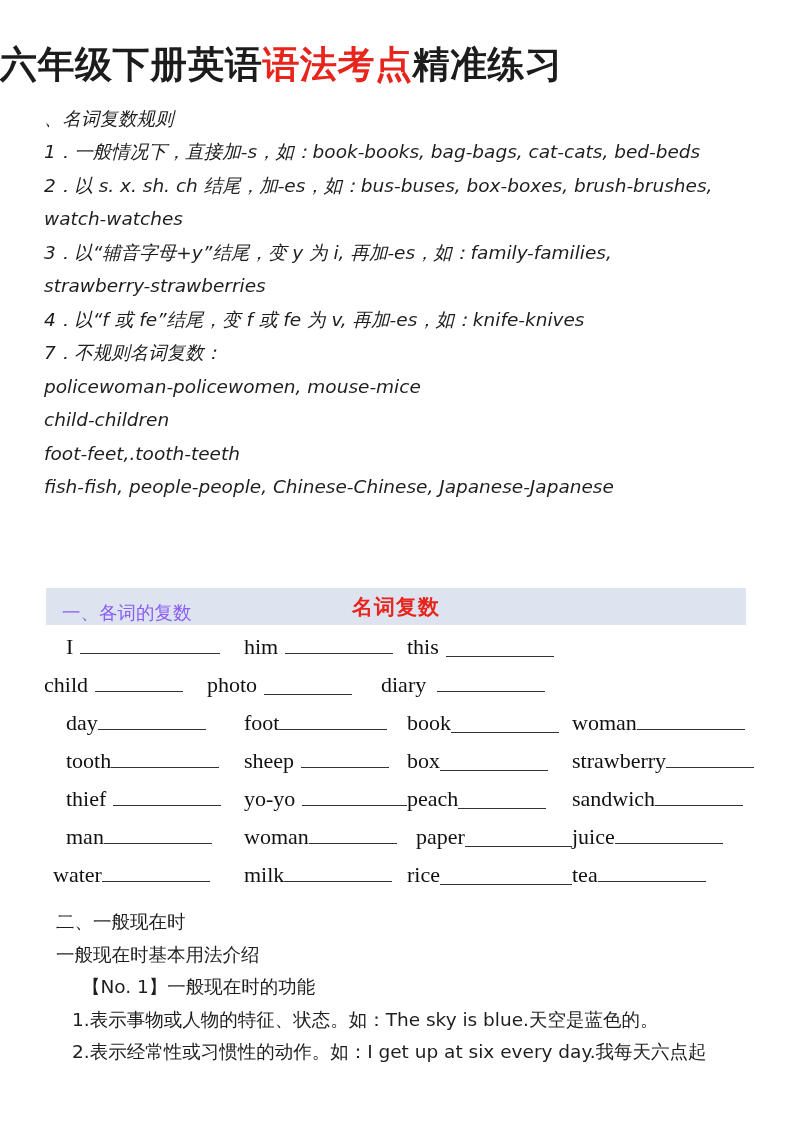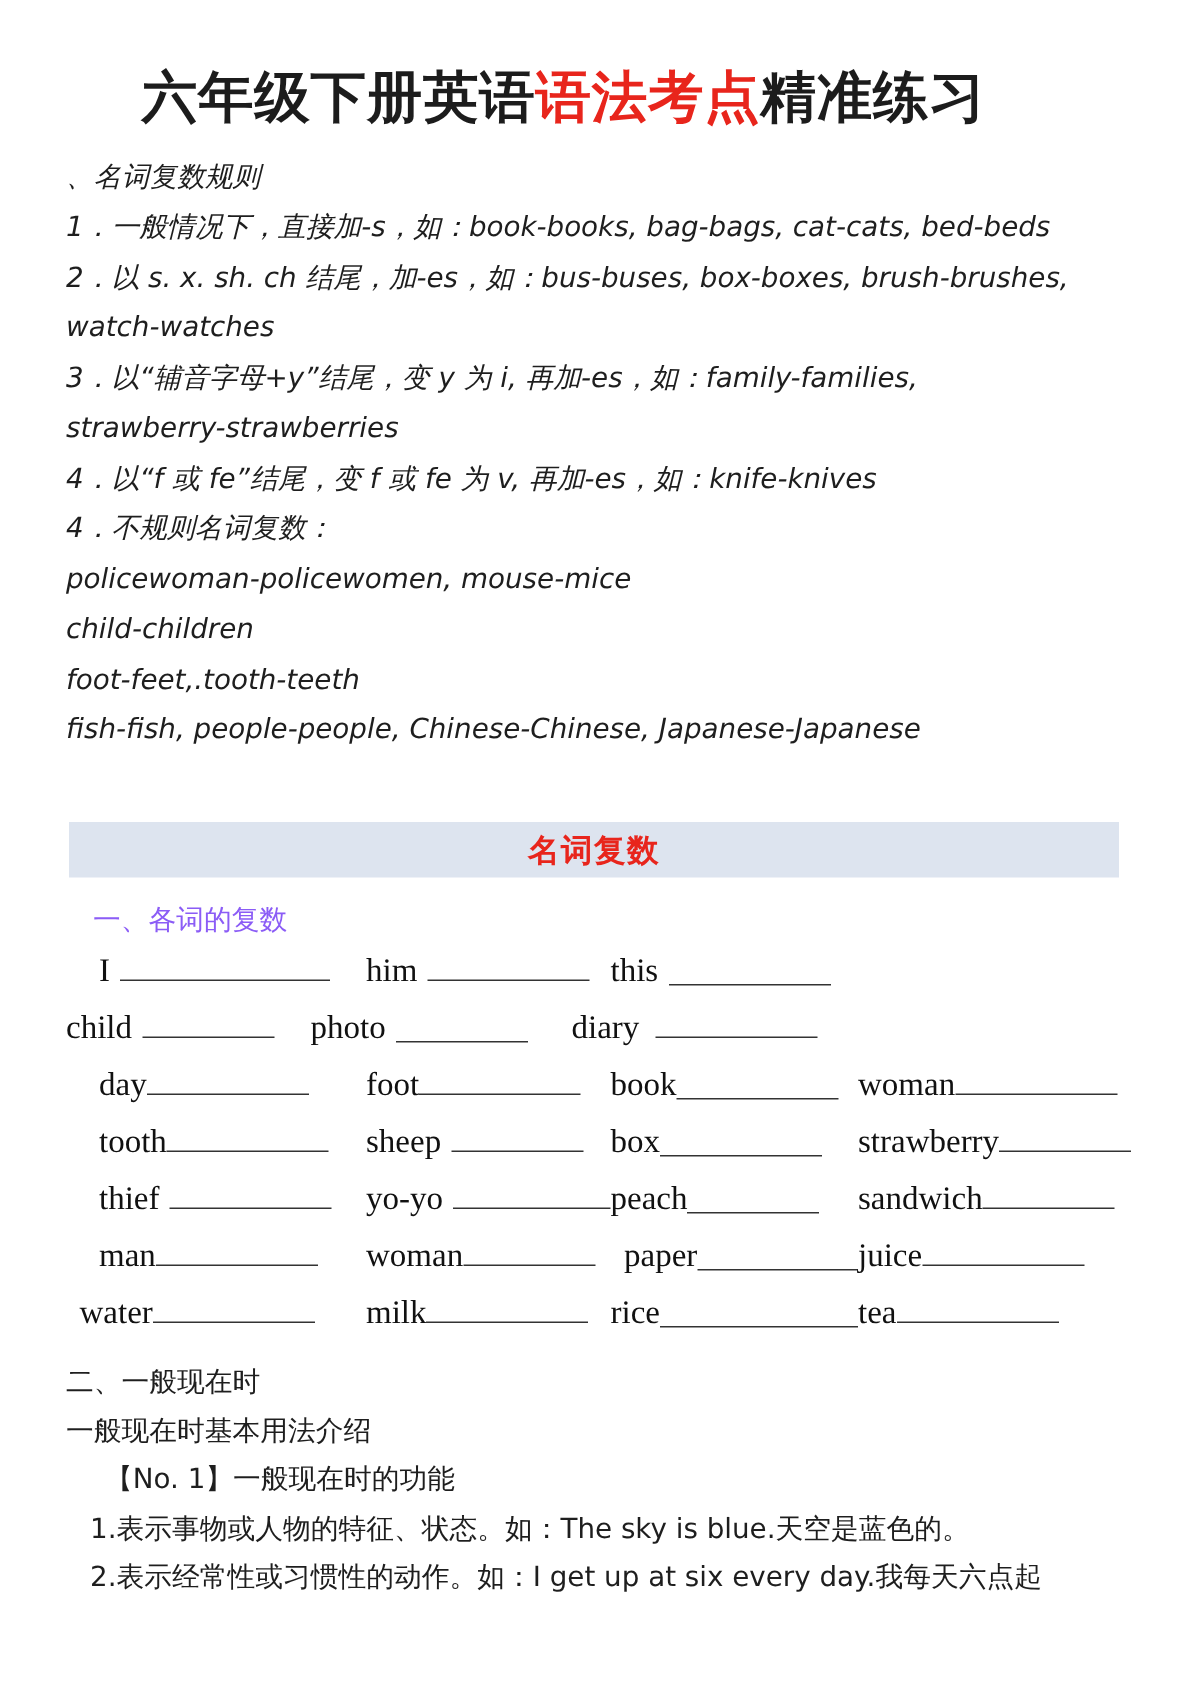--- a/index.html
+++ b/index.html
@@ -23,21 +23,21 @@
     height: 1122px;
     box-sizing: border-box;
   }
 
   
   .doc-title {
     position: absolute;
     top: 42px;
     left: 0;
     width: 657px;
-    text-align: right;
+    text-align: left;
     font-family: "DejaVu Sans", "Liberation Sans", sans-serif;
     font-size: 37px;
     font-weight: bold;
     letter-spacing: 0.5px;
     line-height: 46px;
     white-space: nowrap;
   }
   .doc-title .red {
     color: #e8251c;
   }
@@ -58,21 +58,21 @@
     line-height: 33px;
   }
   .notes .line {
     white-space: nowrap;
     font-style: italic;
   }
 
   
   .banner {
     position: absolute;
-    top: 548px;
+    top: 588px;
     left: 46px;
     width: 700px;
     height: 37px;
     background: #dde4ef;
     display: flex;
     align-items: center;
     justify-content: center;
   }
   .banner-title {
     color: #e8251c;
@@ -140,42 +140,42 @@
   .bottom {
     position: absolute;
     top: 906px;
     left: 44px;
     width: 715px;
     font-family: "DejaVu Sans", "Liberation Sans", sans-serif;
     font-size: 18.5px;
     line-height: 32.5px;
     color: #1e1e1e;
   }
-  .bottom .line { white-space: nowrap; }
+  .bottom .line { white-space: nowrap; margin-left: 12px; }
   .bottom .indent-1 { padding-left: 26px; }
   .bottom .indent-2 { padding-left: 16px; }
 </style>
 </head>
 <body>
 
 <div class="page">
 
   <div class="doc-title">
     <span>六年级下册英语</span><span class="red">语法考点</span><span>精准练习</span>
   </div>
 
   <div class="notes">
     <div class="line sec-head">、名词复数规则</div>
     <div class="line">1．一般情况下，直接加-s，如：book-books, bag-bags, cat-cats, bed-beds</div>
     <div class="line">2．以 s. x. sh. ch 结尾，加-es，如：bus-buses, box-boxes, brush-brushes,</div>
     <div class="line">watch-watches</div>
     <div class="line">3．以“辅音字母+y”结尾，变 y 为 i, 再加-es，如：family-families,</div>
     <div class="line">strawberry-strawberries</div>
     <div class="line">4．以“f 或 fe”结尾，变 f 或 fe 为 v, 再加-es，如：knife-knives</div>
-    <div class="line">4．不规则名词复数：</div>
+    <div class="line">7．不规则名词复数：</div>
     <div class="line">policewoman-policewomen, mouse-mice</div>
     <div class="line">child-children</div>
     <div class="line">foot-feet,.tooth-teeth</div>
     <div class="line">fish-fish, people-people, Chinese-Chinese, Japanese-Japanese</div>
   </div>
 
   <div class="banner">
     <span class="banner-title">名词复数</span>
   </div>
 

